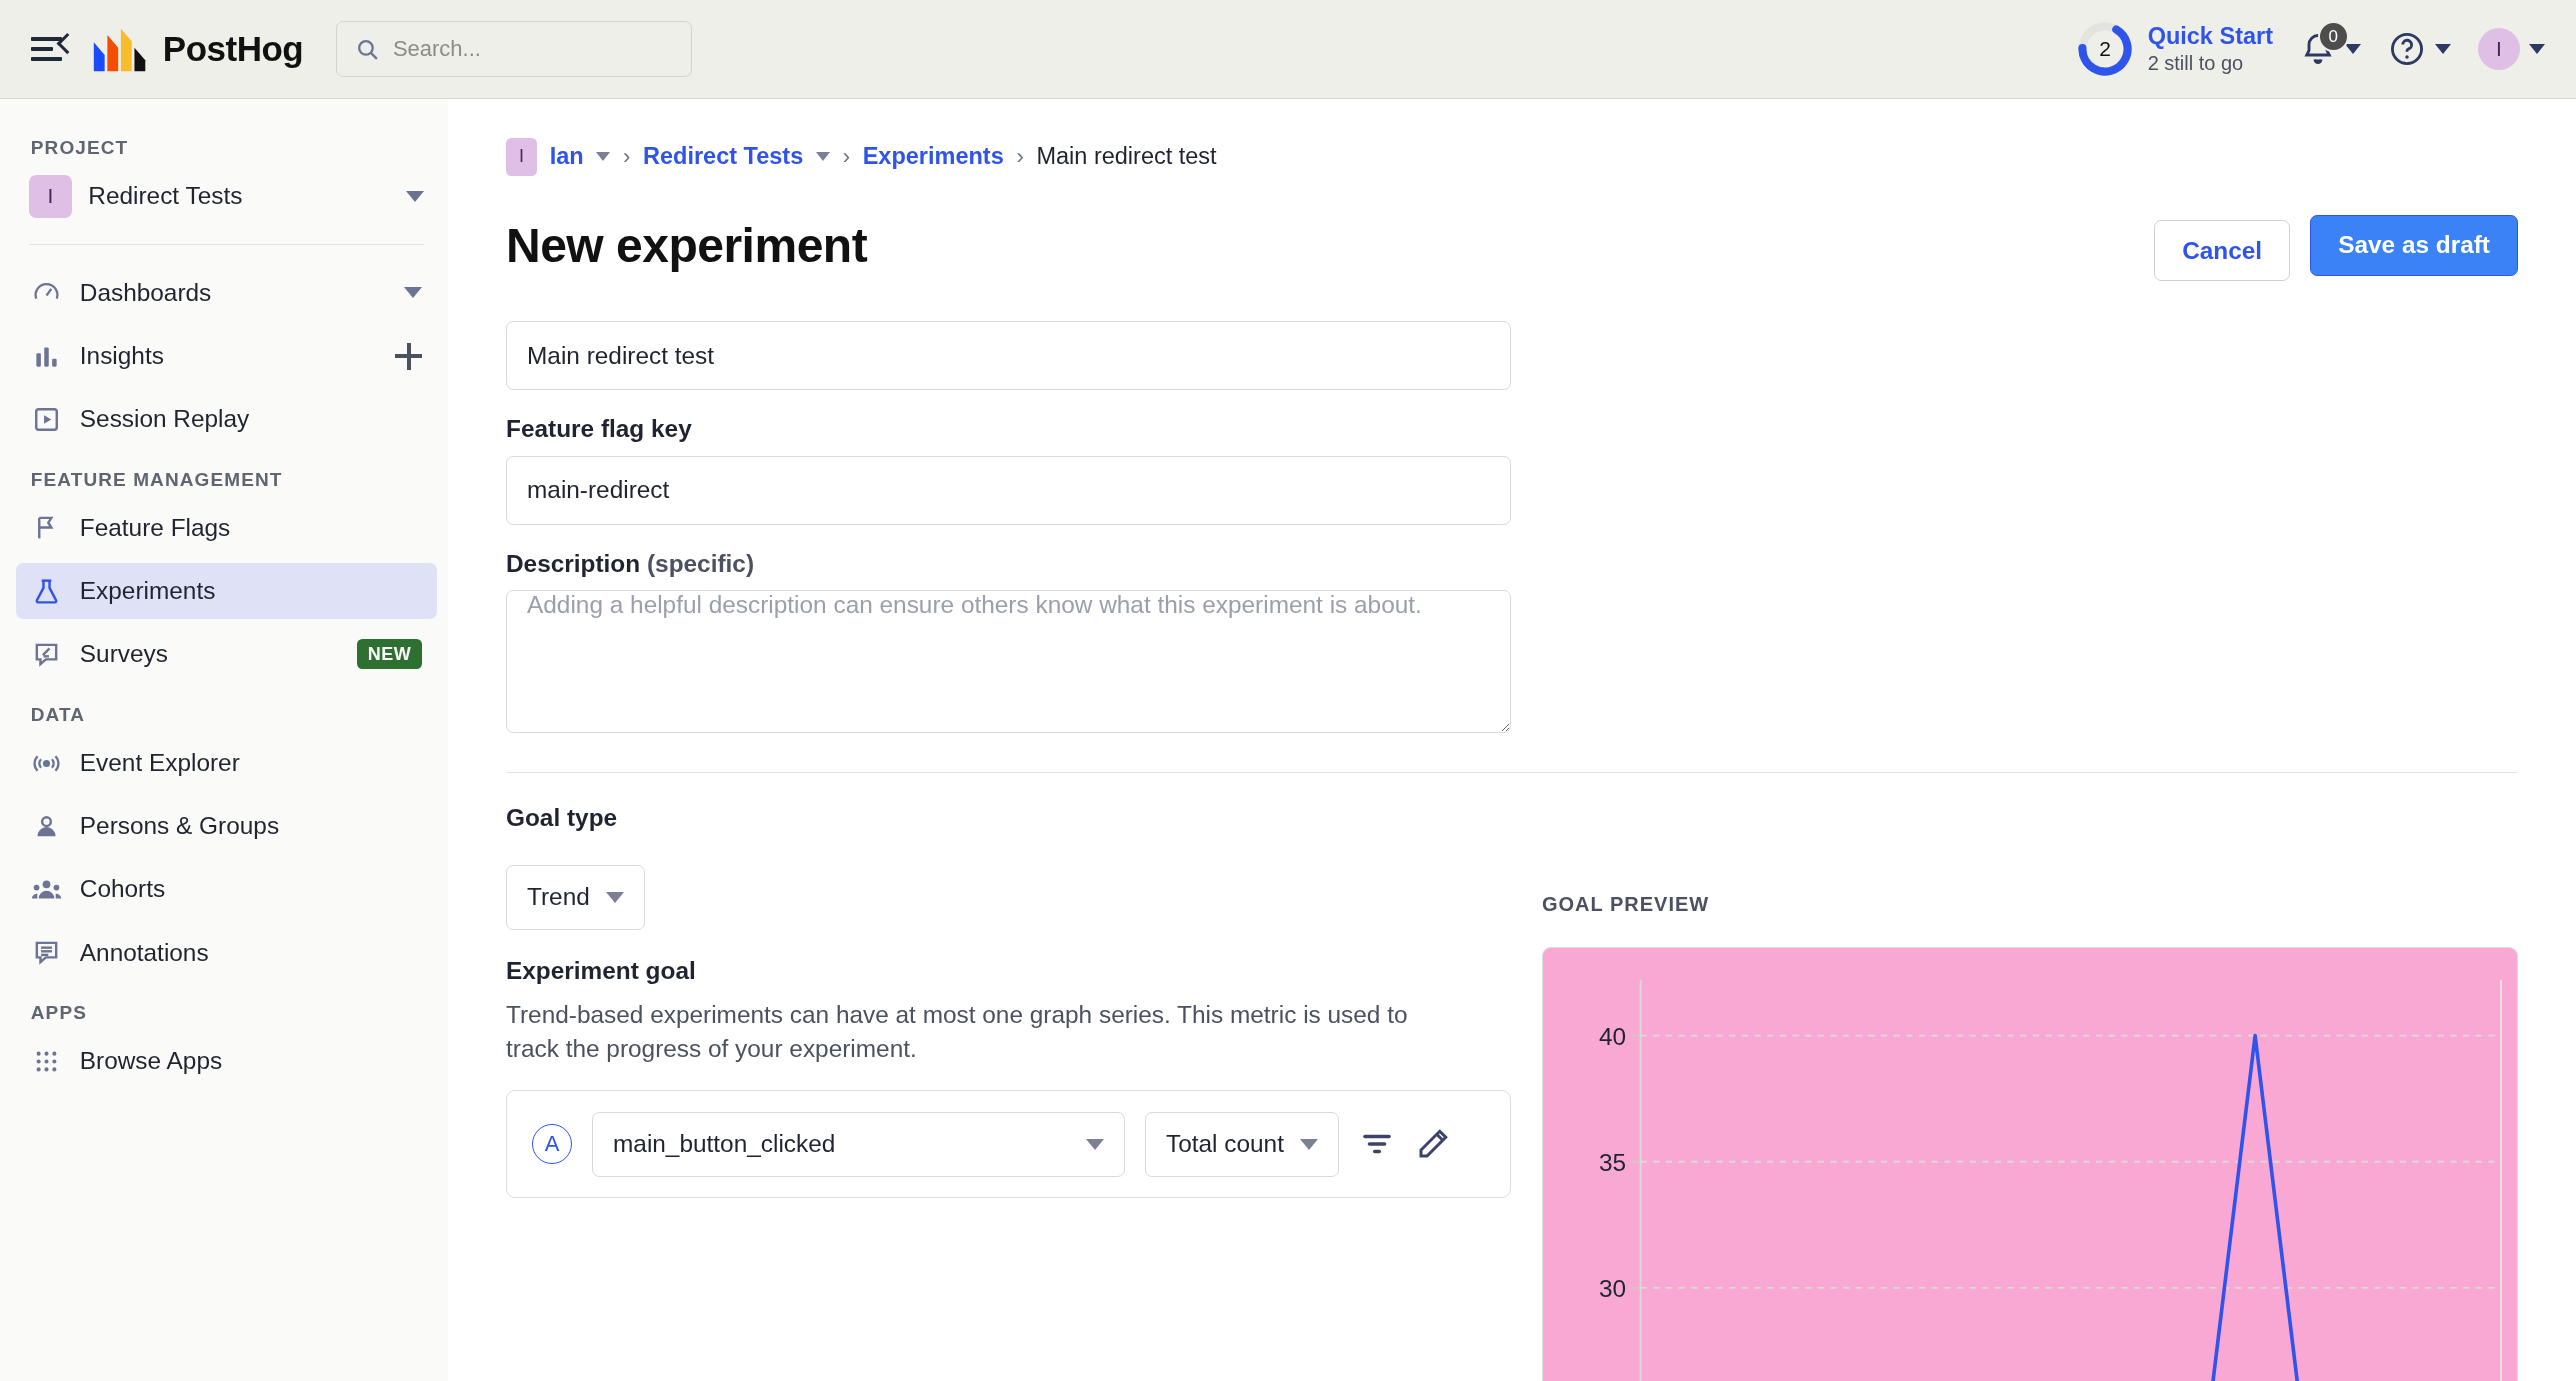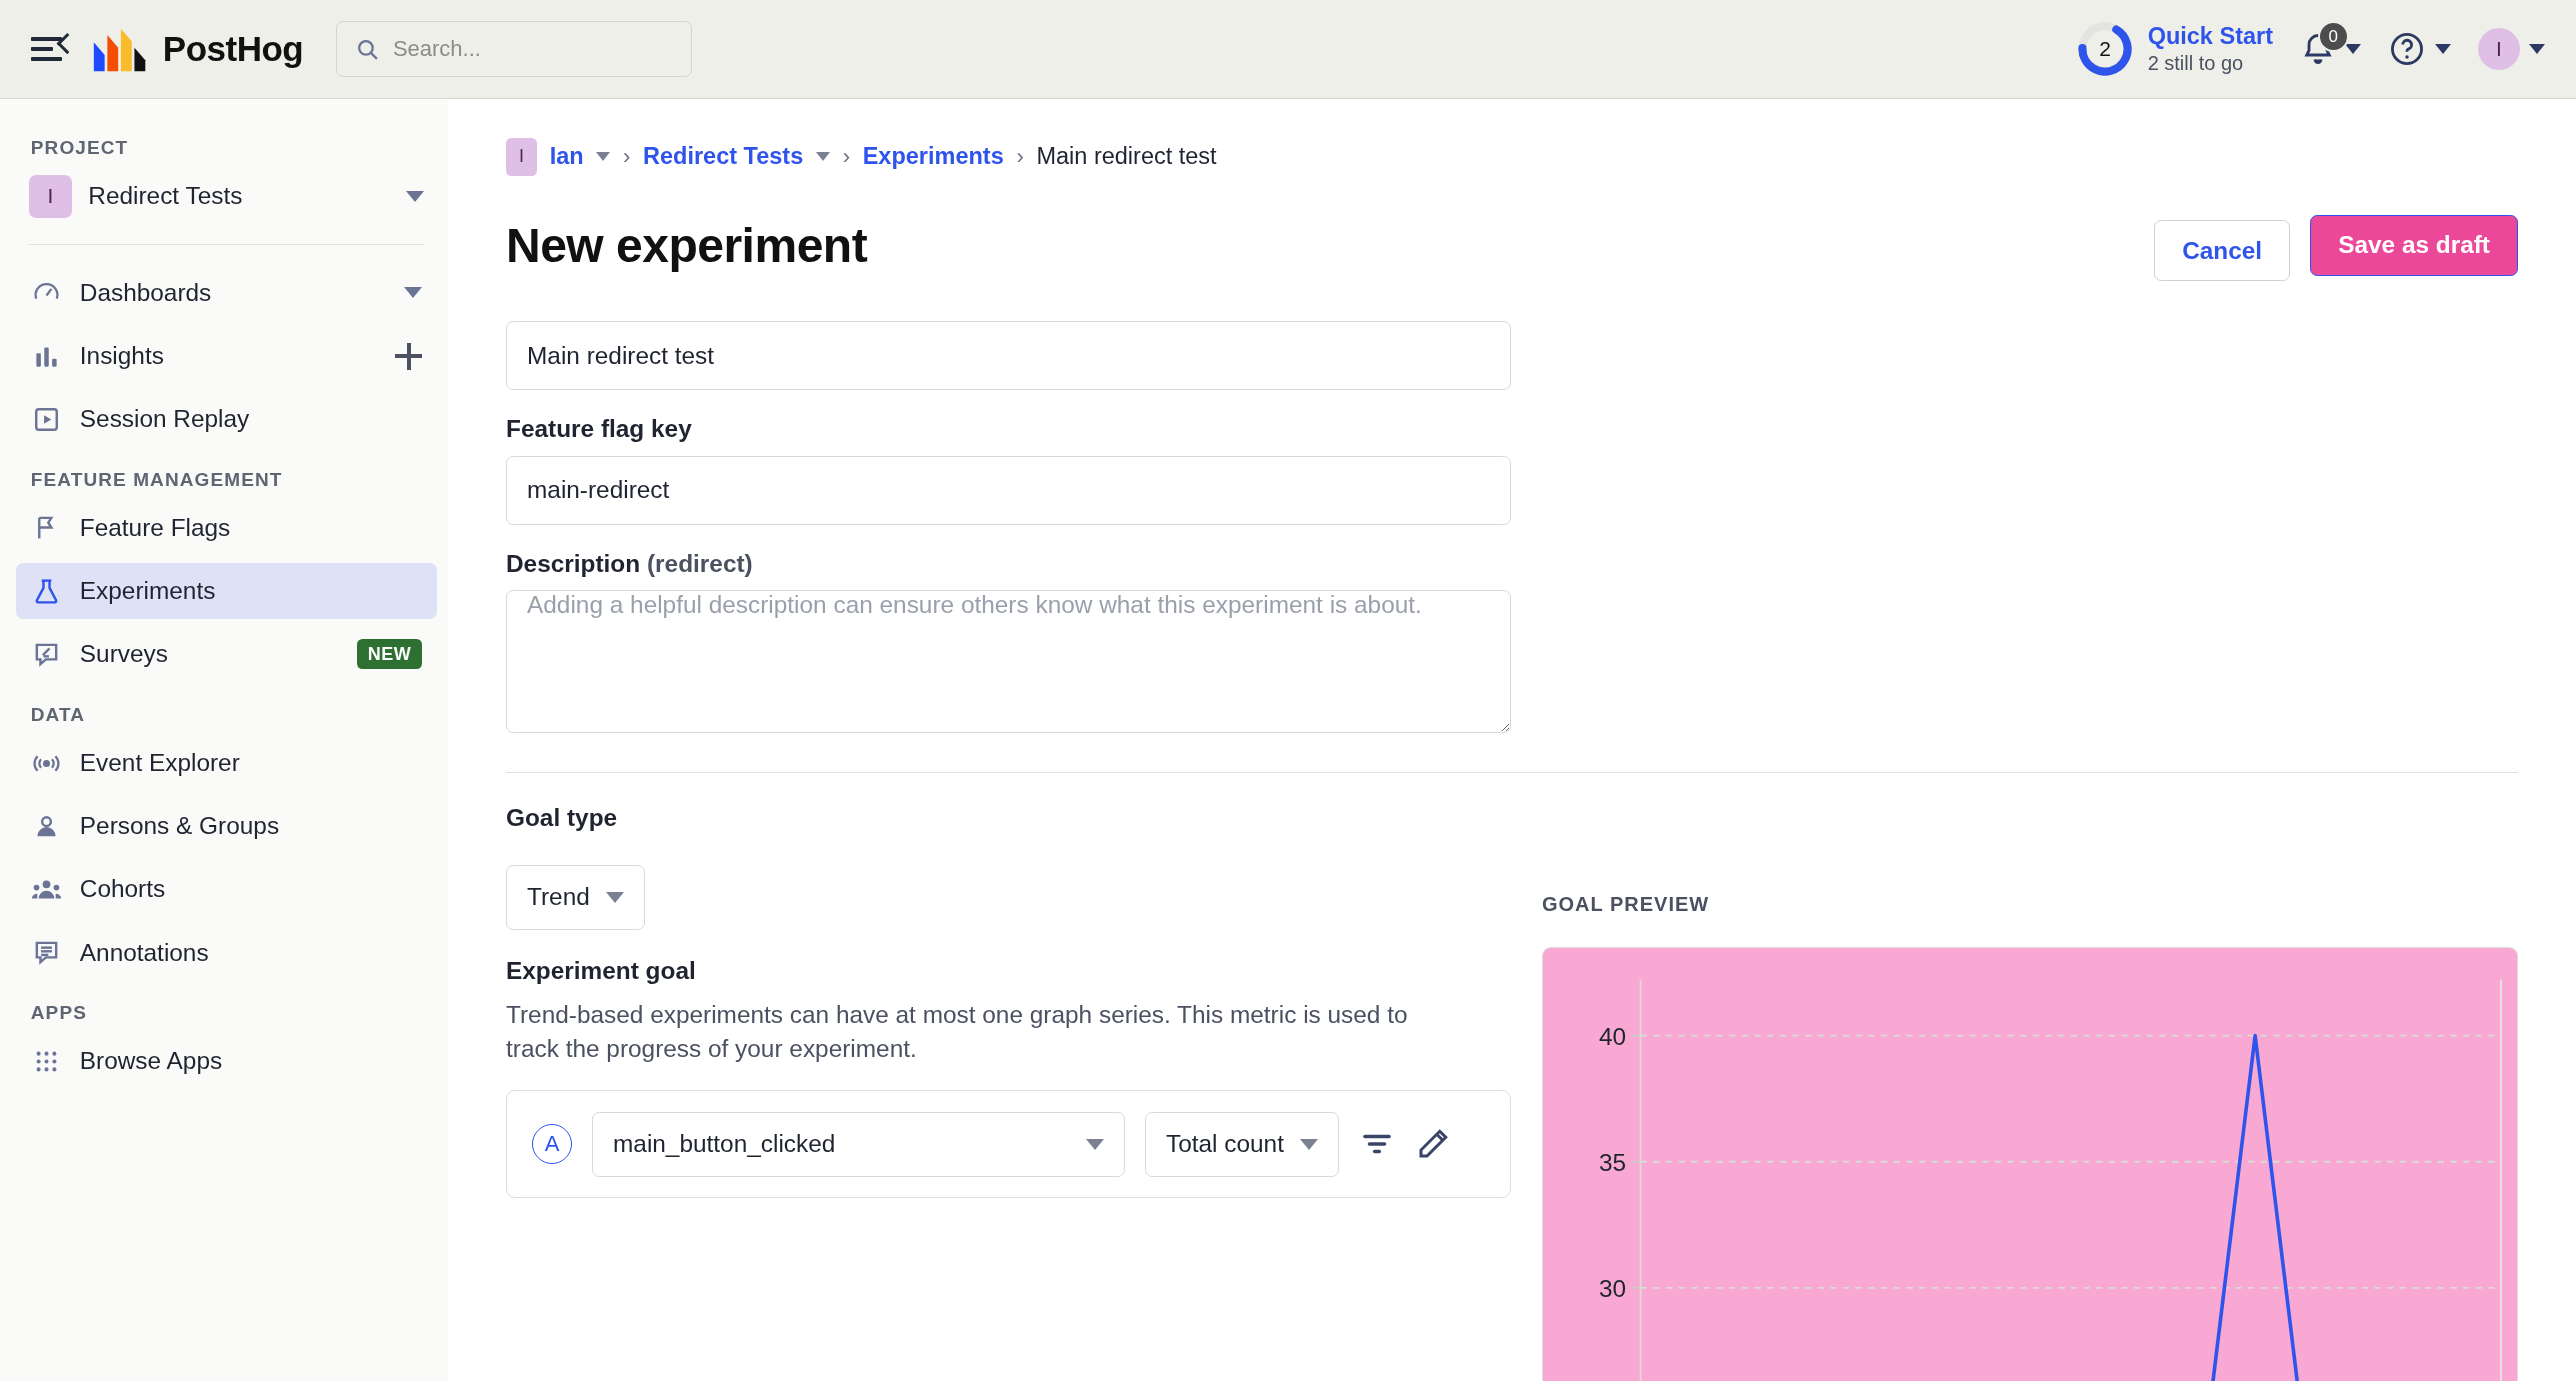--- a/index.html
+++ b/index.html
@@ -160,21 +160,21 @@
 
   .title-row { display:flex; align-items:center; margin-top: 31px; }
   .page-title { font-size: 48px; font-weight: bold; color:#111; letter-spacing:-0.5px; }
   .title-actions { margin-left:auto; display:flex; align-items:center; gap: 20px; }
   .btn {
     height: 61px; border-radius: 7.2px; font-size: 24.4px; font-weight: bold;
     display:flex; align-items:center; justify-content:center; cursor:pointer;
     padding: 0 27px;
   }
   .btn-secondary { background:#fff; border:0.9px solid #cfd1cc; color:#2f54eb;margin-top:11px; }
-  .btn-primary   { background:#ec4899; border:0.9px solid #2f54eb; color:#fff; }
+  .btn-primary   { background:#3b82f6; border:0.9px solid #2f54eb; color:#fff; }
 
   .form-col { width: 1005px; margin-top: 40px; }
   .field-label { font-size: 24.4px; font-weight: bold; color:#1f2430; margin-bottom: 12.7px; }
   .field-label .opt { font-weight: bold; color:#4b5160; }
   .input-text {
     width: 1005px; height: 69px;
     border: 0.9px solid #d8dad5; border-radius: 7.2px; background:#fff;
     font-size: 24.4px; color:#1f2430; padding: 0 20px;
     font-family: "Liberation Sans", sans-serif; outline:none;
   }
@@ -488,21 +488,21 @@
 
     <input class="input-text" value="Main redirect test" style="">
 
     <div class="gap-24"></div>
     <div class="field-label">Feature flag key</div>
     <input class="input-text" value="main-redirect" style="">
 
     <div class="gap-24"></div>
     <div class="field-label">
       <span>Description</span>
-      <span class="opt">(redirect)</span>
+      <span class="opt">(specific)</span>
     </div>
     <textarea class="input-area" placeholder="Adding a helpful description can ensure others know what this experiment is about." style=""></textarea>
 
     <div class="hr"></div>
 
     <div class="field-label">Goal type</div>
     <div class="select-btn">
       <span>Trend</span>
       <span class="sel-caret"></span>
     </div>

